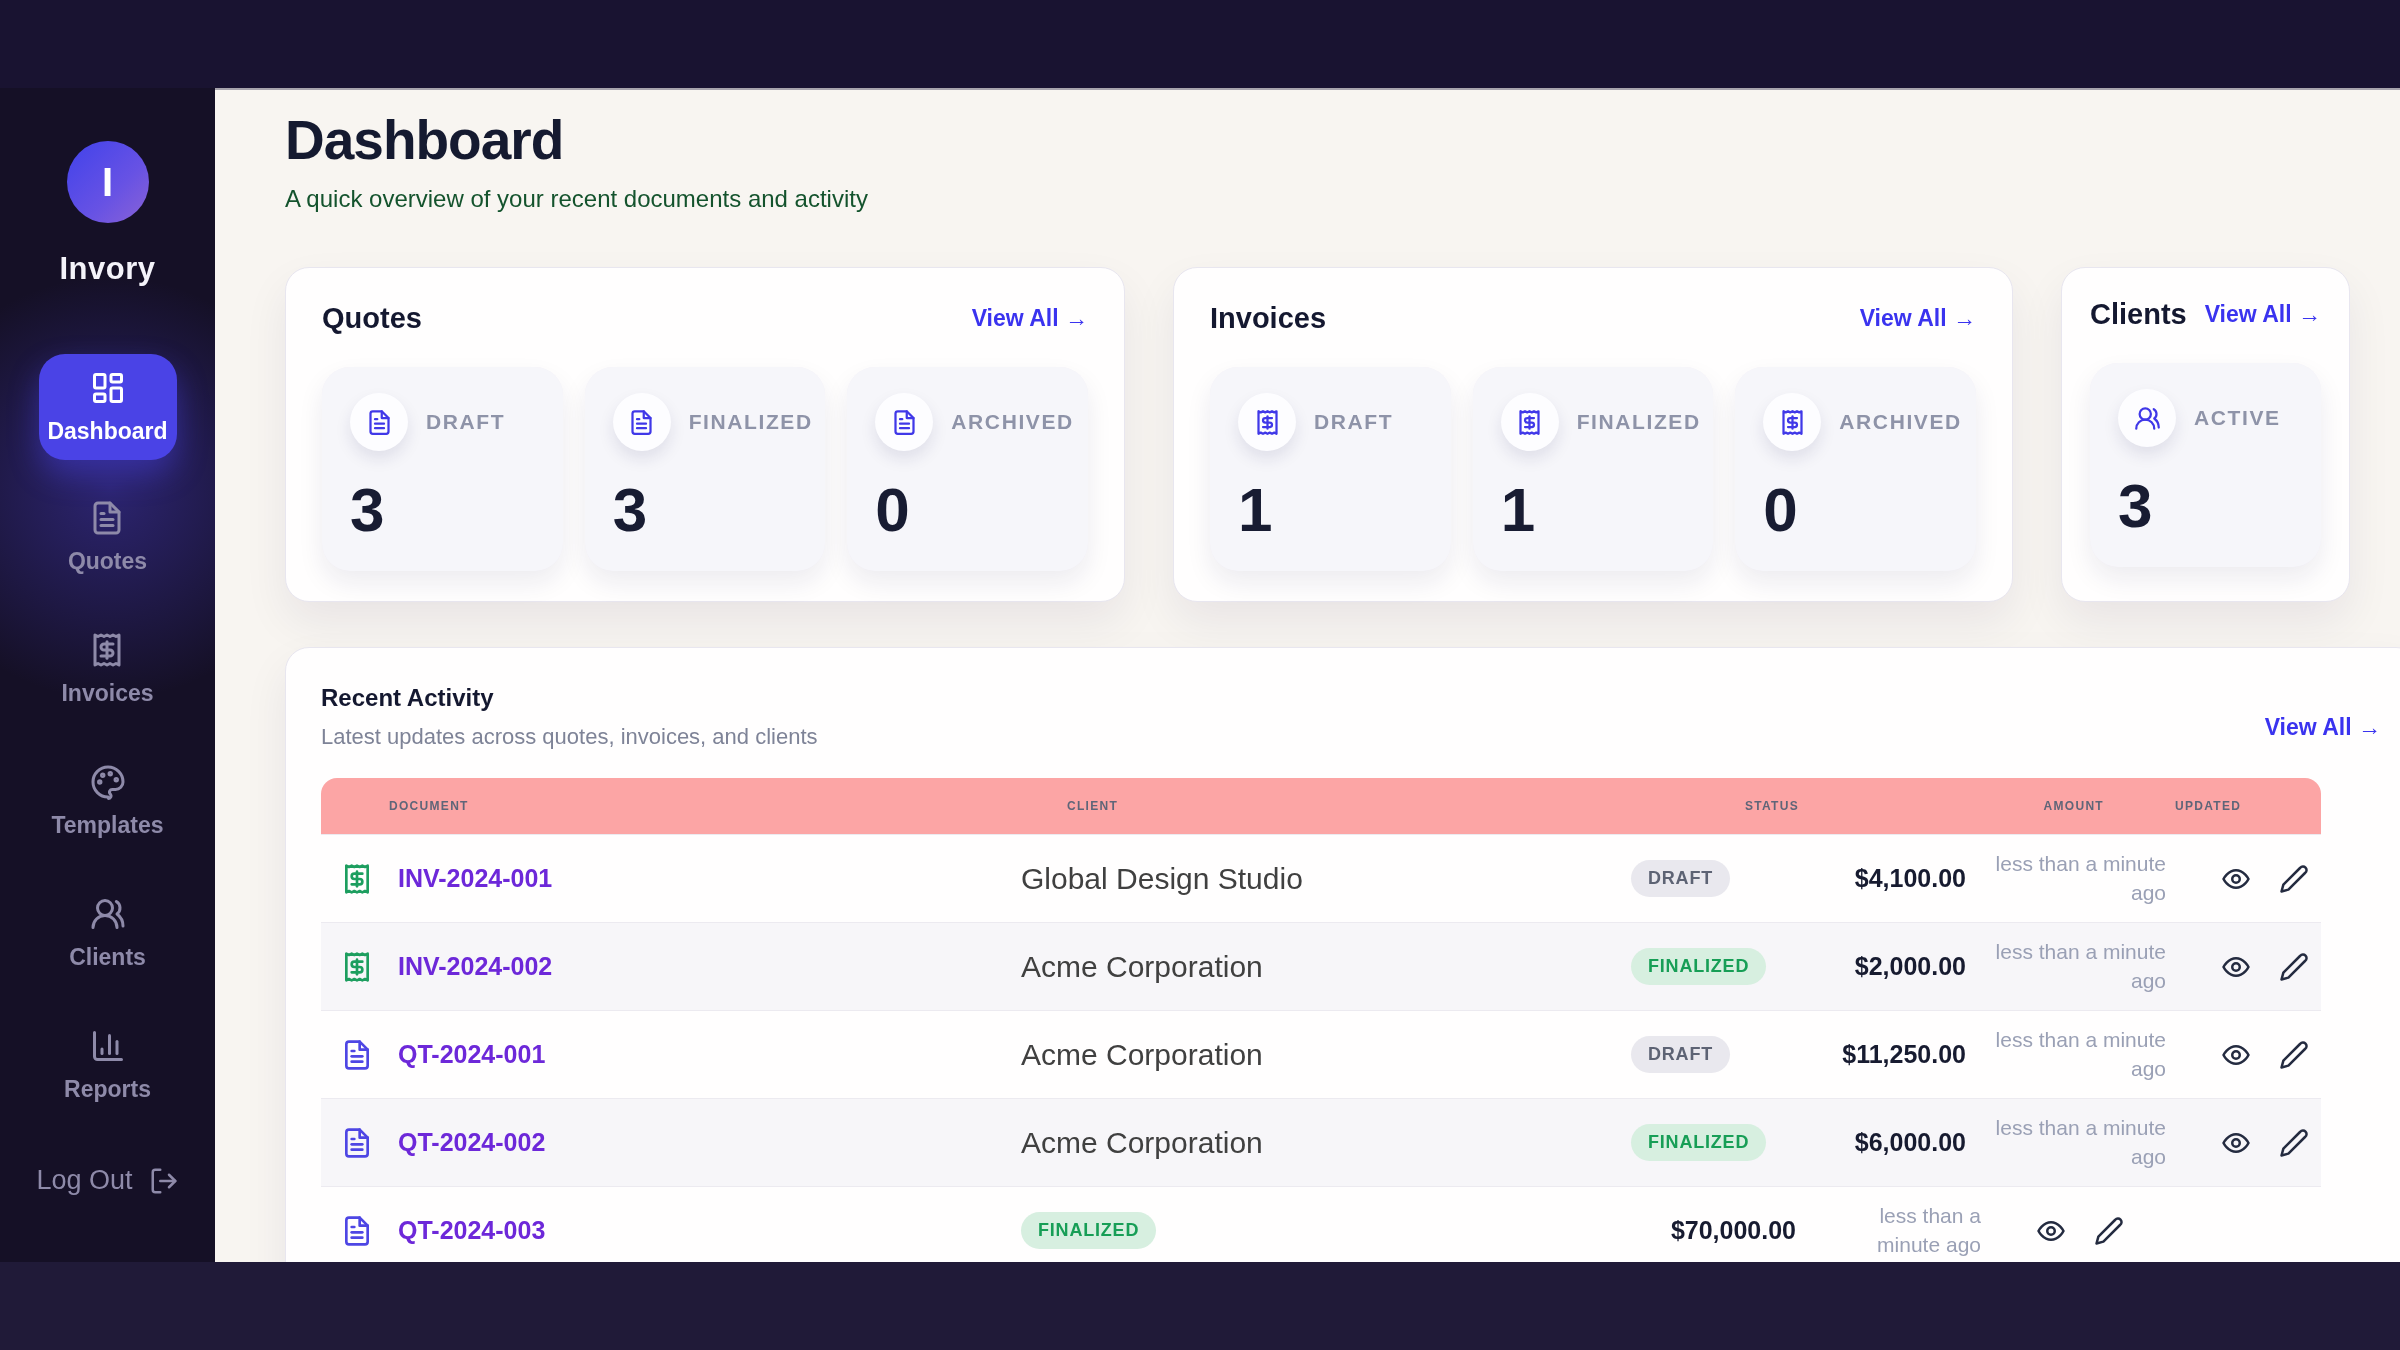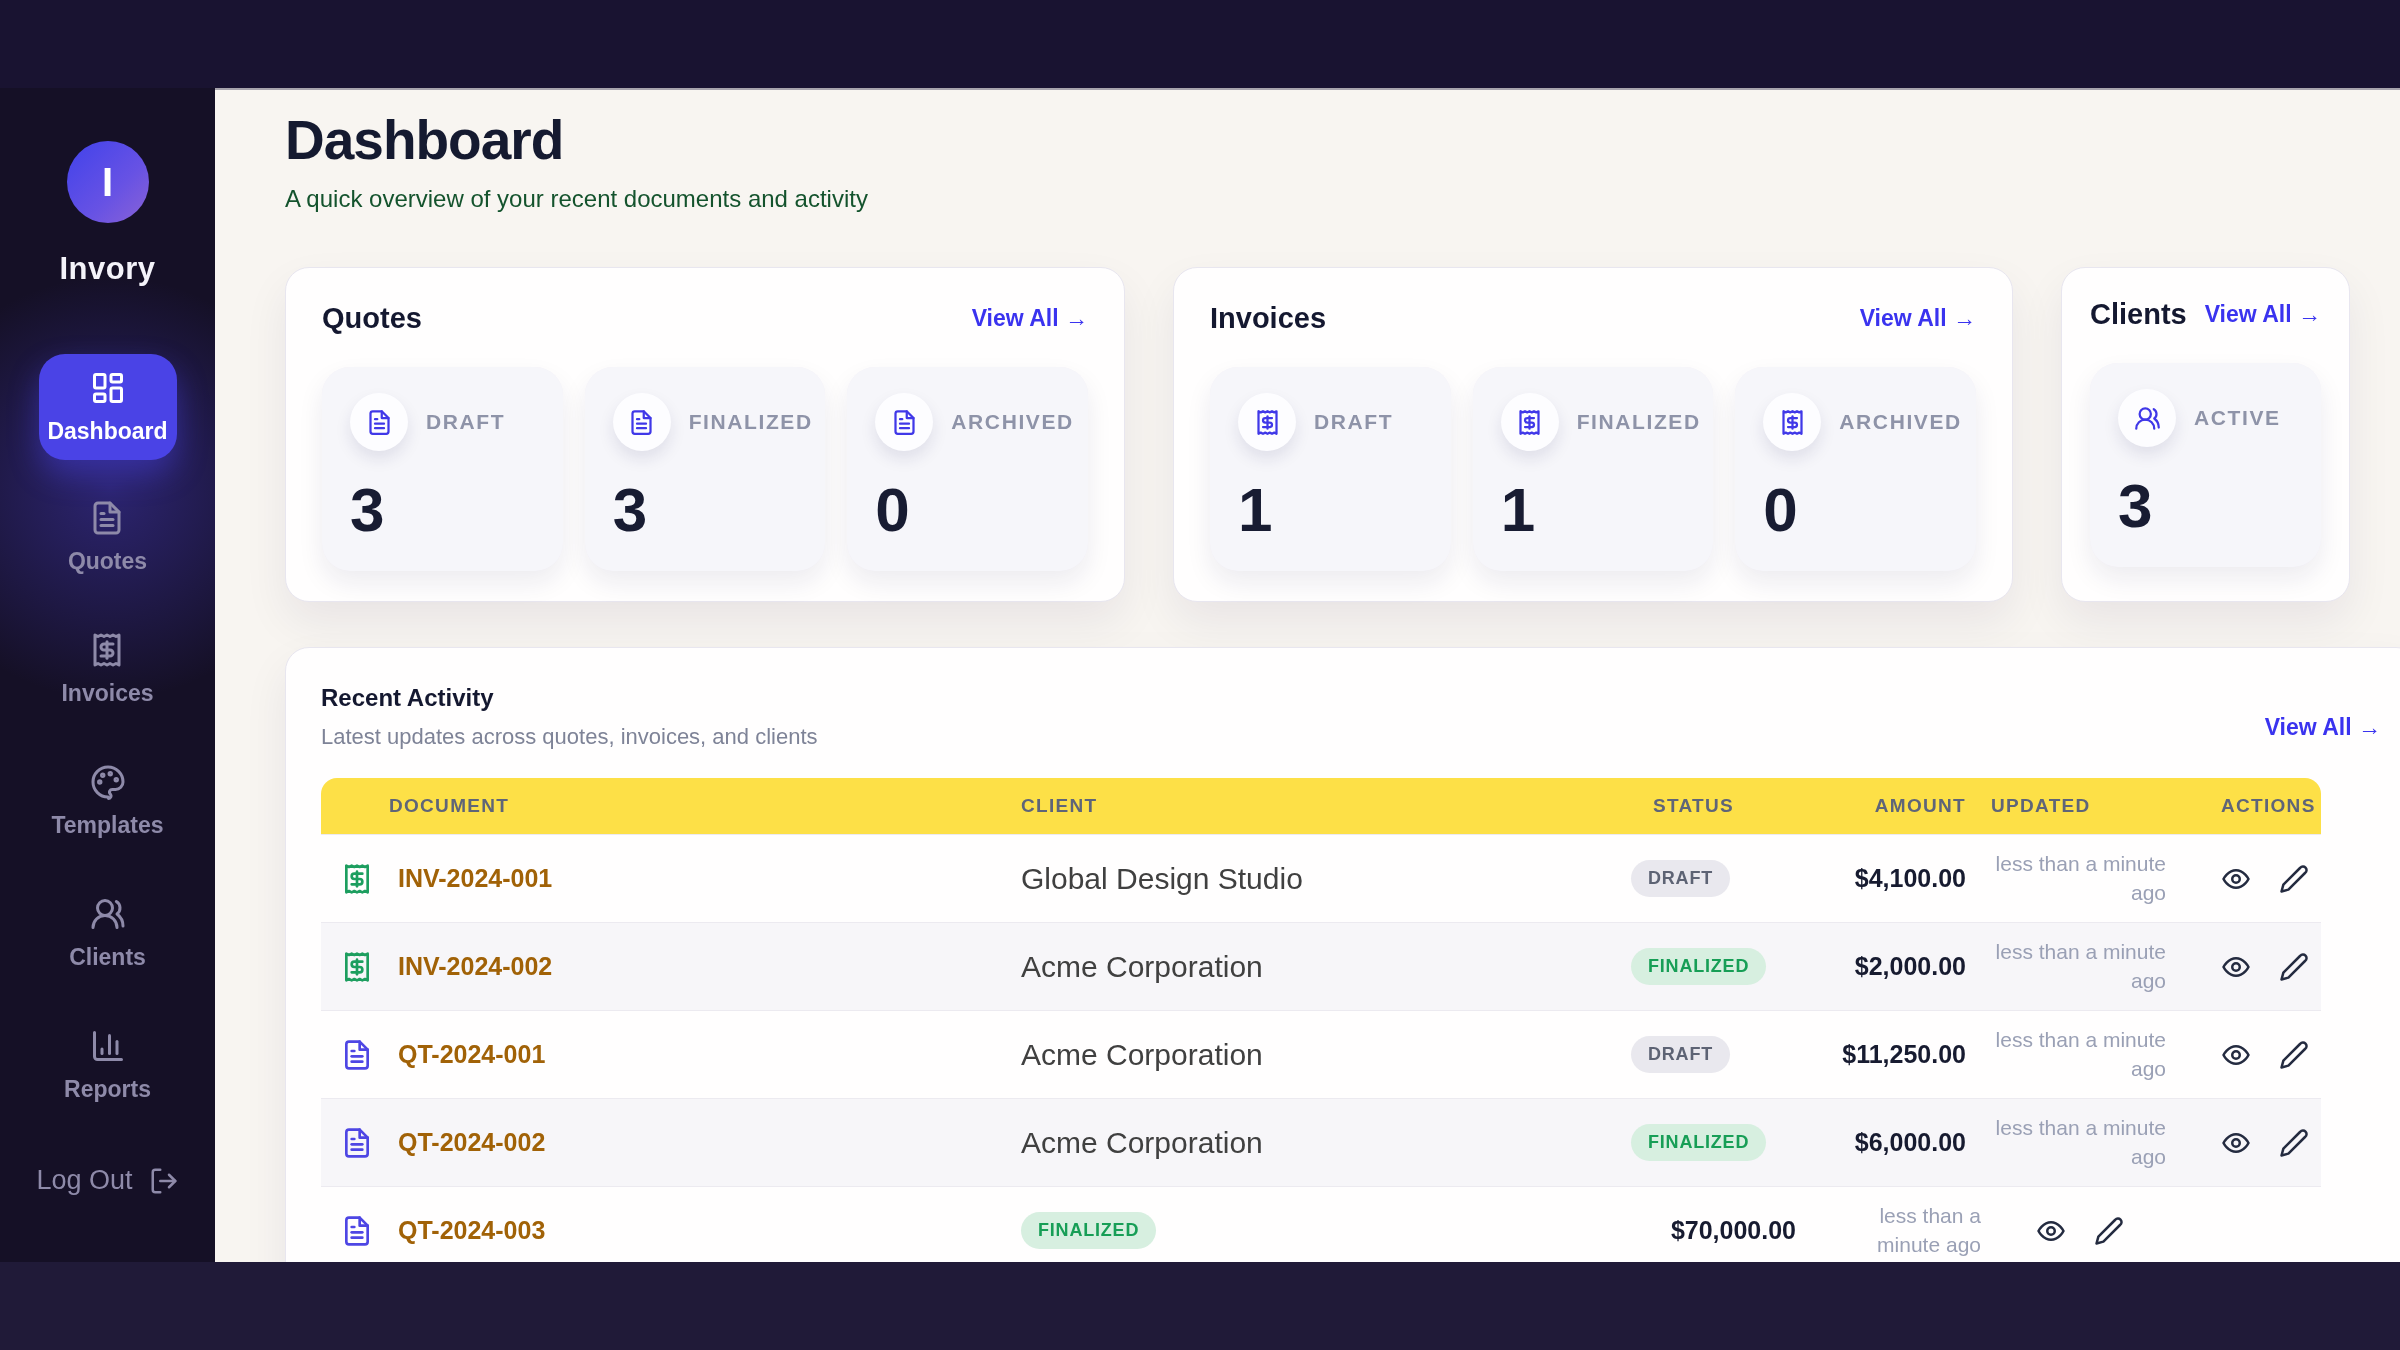--- a/index.html
+++ b/index.html
@@ -104,37 +104,37 @@
     background:#fffefe; border:1.5px solid #e8e6ef; border-radius:24px;
     box-shadow:0 20px 45px rgba(25,20,70,.07); padding:36px 35px;
   }
   .activity-title { font-size:24px; font-weight:bold; color:#141830; }
   .activity-subtitle { margin-top:12px; font-size:22px; color:#7e8397; }
   .activity-viewall { position:absolute; right:38px; top:66px; }
 
   .table { margin-top:28px; width:2000px; }
   .t-head {
     display:grid; grid-template-columns:700px 610px 190px 170px 185px 145px;
-    background:#fde047; border-radius:16px 16px 0 0; height:56px; align-items:center;
-    color:#5f6578; font-size:19px; font-weight:bold; letter-spacing:1.3px;
+    background:#fca5a5; border-radius:16px 16px 0 0; height:56px; align-items:center;
+    color:#5f6578; font-size:12px; font-weight:bold; letter-spacing:1.3px;gap:46px;
   }
   .t-row {
     display:grid; grid-template-columns:700px 610px 190px 170px 185px 145px;
     height:88px; align-items:center; border-top:1.5px solid #eceaf0;
   }
   .t-row.alt { background:#f7f6f9; }
   .c-doc-h { padding-left:68px; }
   .c-status-h { padding-left:22px; }
   .c-amount-h { text-align:right; padding-right:25px; }
   .c-updated-h { text-align:left; padding-right:10px; }
   .c-actions-h { padding-left:45px; }
 
   .c-doc { display:flex; align-items:center; gap:25px; padding-left:20px; }
   .c-doc svg { width:32px; height:32px; flex:0 0 auto; }
-  .doc-text { font-size:25px; font-weight:bold; color:#a16207; }
+  .doc-text { font-size:25px; font-weight:bold; color:#6d28d9; }
   .c-client { font-size:30px; color:#404040; }
   .badge {
     display:inline-block; font-size:18px; font-weight:bold; letter-spacing:.8px;
     padding:8px 17px; border-radius:999px;
   }
   .badge-draft { background:#e9e8ee; color:#5d6374; }
   .badge-finalized { background:#d7efe0; color:#179e56; }
   .c-amount { font-size:25px; font-weight:bold; color:#171b30; text-align:right; padding-right:25px; }
   .c-updated { font-size:21px; color:#9aa0b5; text-align:right; padding-right:10px; line-height:1.35; }
   .c-actions { display:flex; align-items:center; gap:28px; padding-left:45px; }

